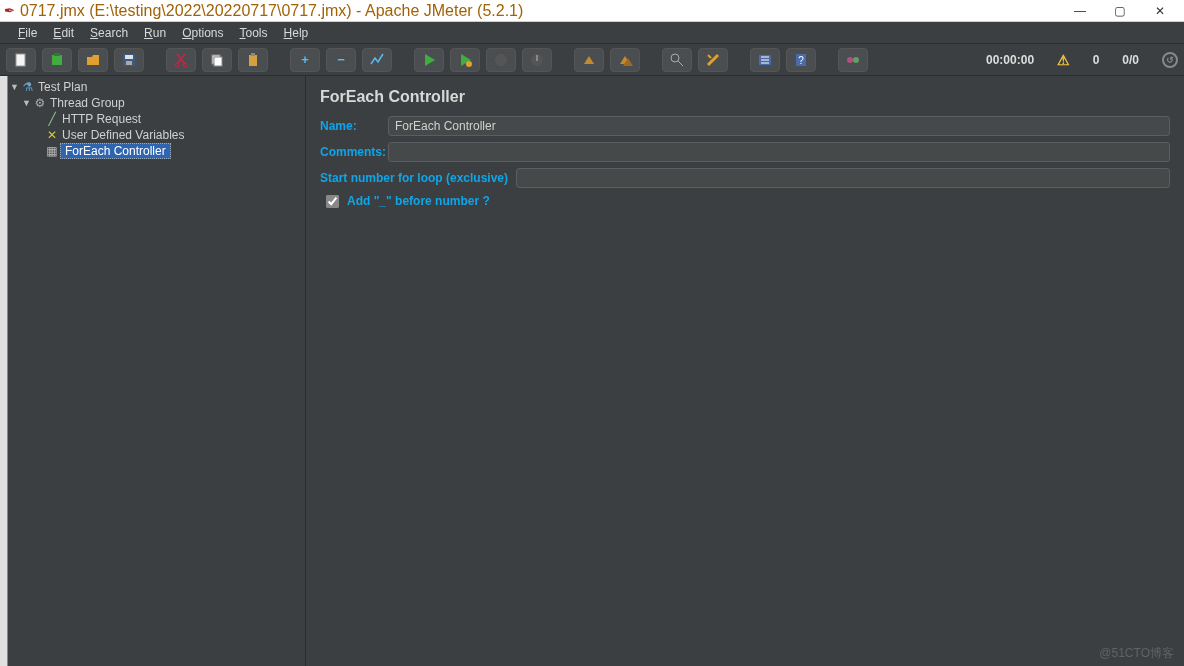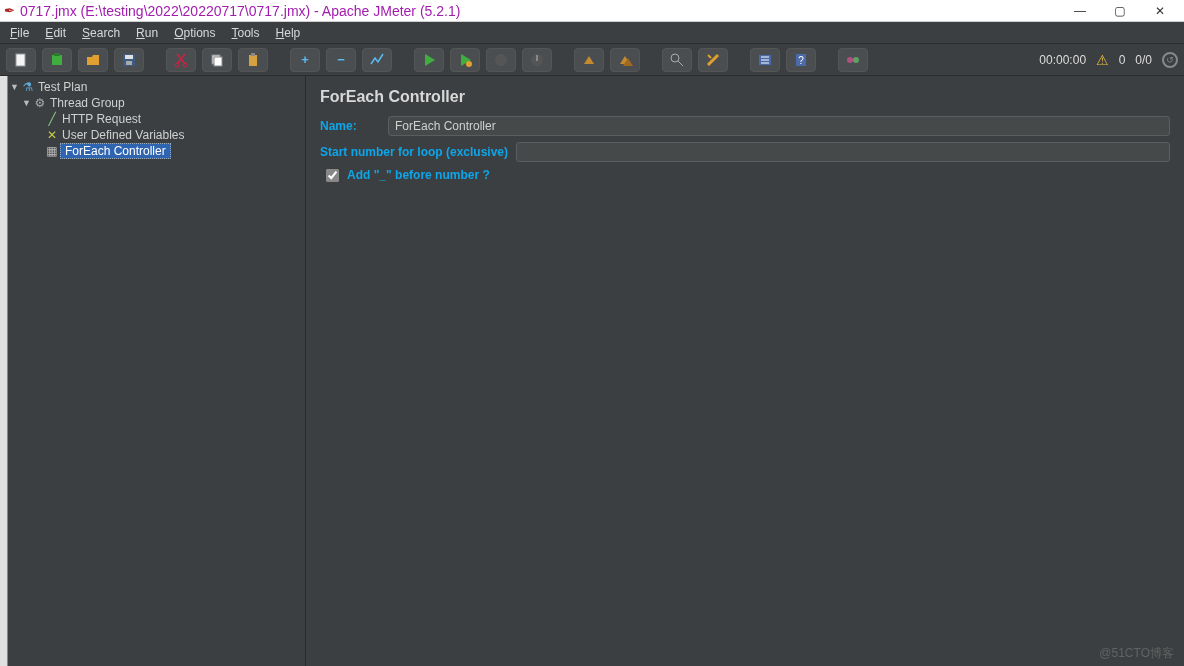--- a/index.html
+++ b/index.html
@@ -17,34 +17,34 @@
     height: 22px;
     background: #ffffff;
     color: #000000;
     display: flex;
     align-items: center;
     padding: 0 4px;
     border-bottom: 1px solid #d0d0d0;
   }
   .titlebar .left { display: flex; align-items: center; gap: 5px; }
   .titlebar .feather { color: #b02020; font-size: 13px; }
-  .titlebar .title { font-size: 14px; color: #a21caf; }
+  .titlebar .title { font-size: 16px; color: #a16207; }
   .titlebar .controls { margin-left: auto; display: flex; gap: 0; }
   .titlebar .controls div {
     width: 40px; height: 22px; display:flex; align-items:center; justify-content:center;
     font-size: 12px; color:#333;
   }
   
   .menubar {
     height: 22px;
     background: #3c3f41;
     display: flex;
     align-items: center;
     gap: 4px;
-    padding: 0 4px;
+    padding: 0 12px;
     border-bottom: 1px solid #2b2b2b;
   }
   .menubar .menuitem {
     padding: 2px 6px;
     color: #d8d8d8;
     font-size: 12px;
   }
   .menubar .menuitem .mnemonic { text-decoration: underline; }
   
   .toolbar {
@@ -60,21 +60,21 @@
     width: 30px; height: 24px;
     border: 1px solid #555;
     background: #4b4e50;
     border-radius: 4px;
     display:flex; align-items:center; justify-content:center;
     font-size: 13px;
     color:#ddd;
   }
   .tbtn svg { width: 16px; height: 16px; }
   .toolbar .spacer { flex: 1; }
-  .toolbar .status { display:flex; align-items:center; gap:10px; color:#ddd; font-size:12px; }
+  .toolbar .status { display:flex; align-items:center; gap:23px; color:#ddd; font-size:12px;font-weight:bold; }
   .status .warn { color:#f0c040; font-size:14px; }
   .status .circ {
     width:16px;height:16px;border:2px solid #888;border-radius:50%;
     display:inline-flex;align-items:center;justify-content:center;font-size:9px;color:#888;
   }
   
   .main {
     display: flex;
     height: calc(100% - 22px - 22px - 32px);
   }
@@ -335,20 +335,24 @@
   </div>
 
   <div class="content">
     <h1>ForEach Controller</h1>
 
     <div class="formrow">
       <span class="lbl" style="width:60px">Name:</span>
       <input class="inp" value="ForEach Controller" style="">
     </div>
     <div class="formrow">
+      <span class="lbl" style="width:60px">Comments:</span>
+      <input class="inp" value="" style="">
+    </div>
+    <div class="formrow">
       <span class="lbl">Start number for loop (exclusive)</span>
       <input class="inp" value="" style="">
     </div>
     <div class="formrow check">
       <input type="checkbox" checked="" style="">
       <span class="lbl" style="font-weight:bold">Add "_" before number ?</span>
     </div>
   </div>
 </div>
 

